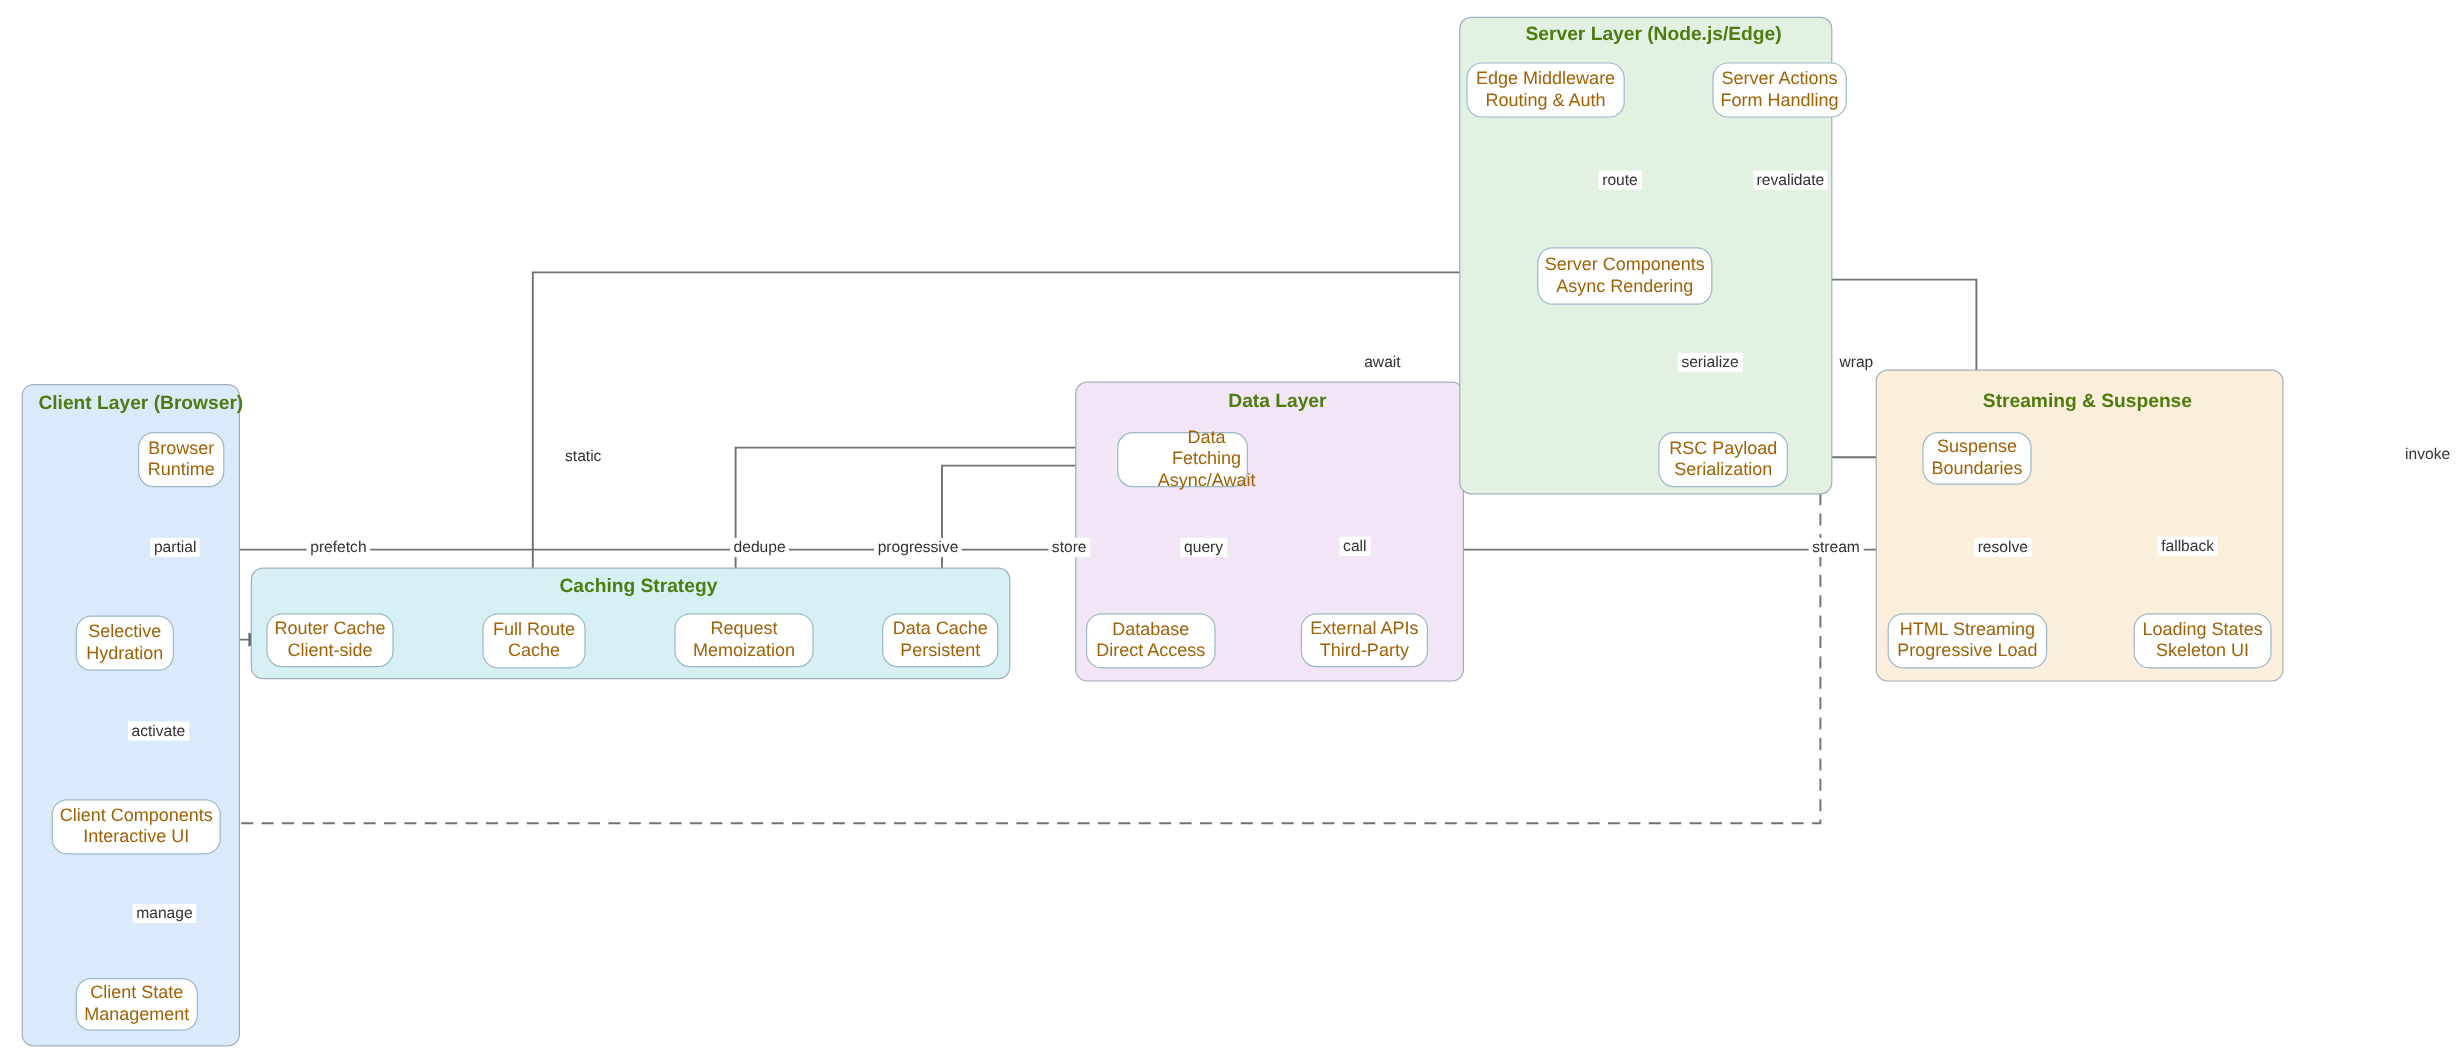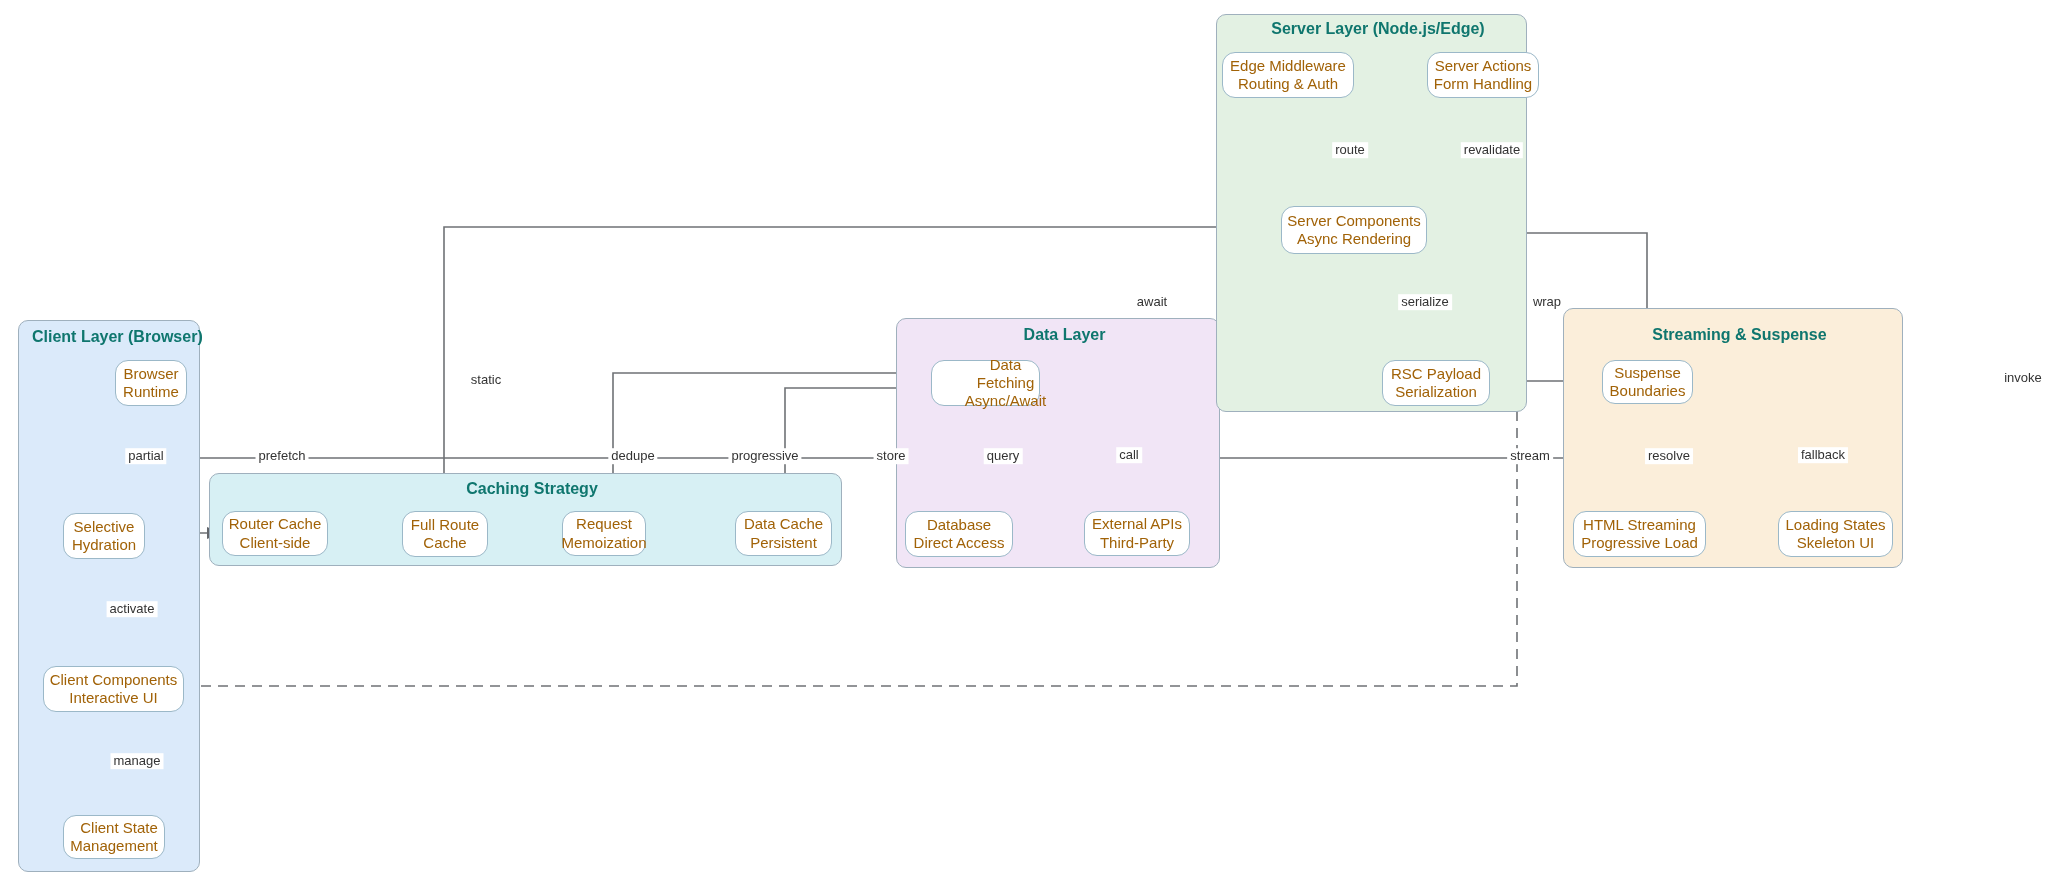--- a/index.html
+++ b/index.html
@@ -1,21 +1,21 @@
 <!DOCTYPE html>
 <html><head>
 <meta charset="utf-8">
 <style>
   html,body{margin:0;padding:0;background:#ffffff;}
   #canvas{position:relative;width:2048px;height:887px;background:#ffffff;overflow:hidden;
           font-family:"Liberation Sans", sans-serif;}
   #edge-svg{position:absolute;left:0;top:0;width:2048px;height:887px;pointer-events:none;}
   .container-box{position:absolute;border:1.4px solid #9fb0bd;border-radius:10px;box-sizing:border-box;}
   .container-title{position:absolute;left:13px;right:0;text-align:center;font-weight:bold;
-                   font-size:16px;color:#0f766e;white-space:nowrap;}
+                   font-size:16px;color:#4d7c0f;white-space:nowrap;}
   .node{position:absolute;background:#ffffff;border:1.4px solid #9bb8c8;border-radius:13px;
         box-sizing:border-box;display:flex;align-items:center;justify-content:center;
         text-align:center;font-size:15px;line-height:1.22;color:#a16207;white-space:pre-line;}
   .edge-label{position:absolute;transform:translate(-50%,-50%);background:#ffffff;
               padding:0 3px;font-size:13px;color:#333333;white-space:nowrap;line-height:1.2;}
   .edge{fill:none;stroke:#6f7276;stroke-width:1.6px;}
   .edge.dashed{stroke-dasharray:10 7;}
 </style>
 </head>
 <body>
@@ -66,27 +66,27 @@
         <div class="container-title" style="top: 17px;">Streaming &amp; Suspense</div>
       </div>
     </div>
   <div id="nodes-layer">
       <div class="node" style="left: 115px; top: 360px; width: 72px; height: 46px;">Browser
 Runtime</div>
       <div class="node" style="left: 63px; top: 513px; width: 82px; height: 46px;">Selective
 Hydration</div>
       <div class="node" style="left: 43px; top: 666px; width: 141px; height: 46px; text-align: center;">Client Components
 Interactive UI</div>
-      <div class="node" style="left: 63px; top: 815px; width: 102px; height: 44px; text-align: right;">Client State
+      <div class="node" style="left: 63px; top: 815px; width: 102px; height: 44px;">Client State
 Management</div>
       <div class="node" style="left: 222px; top: 511px; width: 106px; height: 45px;">Router Cache
 Client-side</div>
       <div class="node" style="left: 402px; top: 511px; width: 86px; height: 46px;">Full Route
 Cache</div>
-      <div class="node" style="left: 562px; top: 511px; width: 84px; height: 45px;">Request
+      <div class="node" style="left: 562px; top: 511px; width: 116px; height: 45px;">Request
 Memoization</div>
       <div class="node" style="left: 735px; top: 511px; width: 97px; height: 45px;">Data Cache
 Persistent</div>
       <div class="node" style="left: 931px; top: 360px; width: 109px; height: 46px; padding-left: 40px;">Data Fetching
 Async/Await</div>
       <div class="node" style="left: 905px; top: 511px; width: 108px; height: 46px;">Database
 Direct Access</div>
       <div class="node" style="left: 1084px; top: 511px; width: 106px; height: 45px;">External APIs
 Third-Party</div>
       <div class="node" style="left: 1222px; top: 52px; width: 132px; height: 46px;">Edge Middleware

